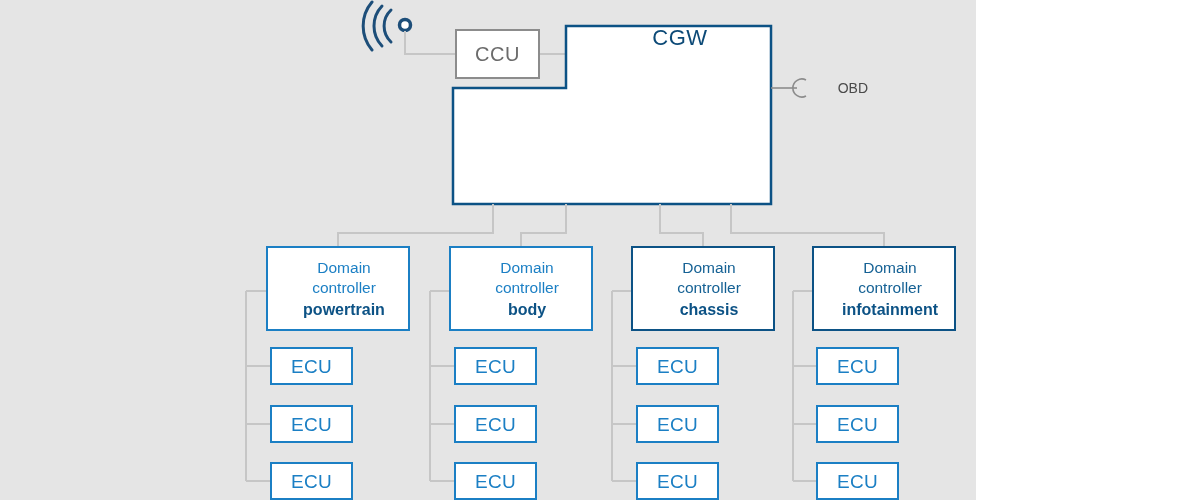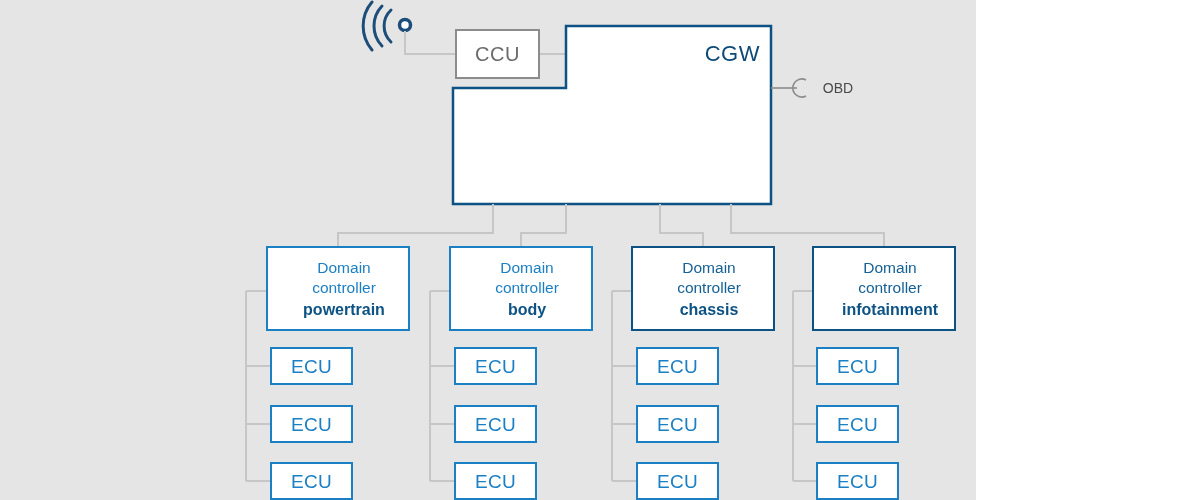--- a/index.html
+++ b/index.html
@@ -48,41 +48,41 @@
   #ccu-box .node-label {
     font-size: 20px;
     color: #6b6b6b;
     letter-spacing: 0.5px;
     line-height: 1;
   }
 
   
   #cgw-label-wrap {
     left: 600px;
-    top: 38px;
+    top: 22px;
     width: 160px;
     height: 32px;
-    align-items: flex-end;
+    align-items: center;
     justify-content: center;
     background: transparent;
   }
   #cgw-label-wrap .node-label {
     font-size: 22px;
     color: #0d4a77;
     letter-spacing: 0.5px;
     line-height: 1;
   }
 
   
   #obd-label {
     left: 808px;
     top: 78px;
     width: 60px;
     height: 20px;
-    align-items: center;
+    align-items: flex-end;
     justify-content: center;
     background: transparent;
   }
   #obd-label .node-label {
     font-size: 14px;
     color: #4a4a4a;
     line-height: 1;
   }
 
   

